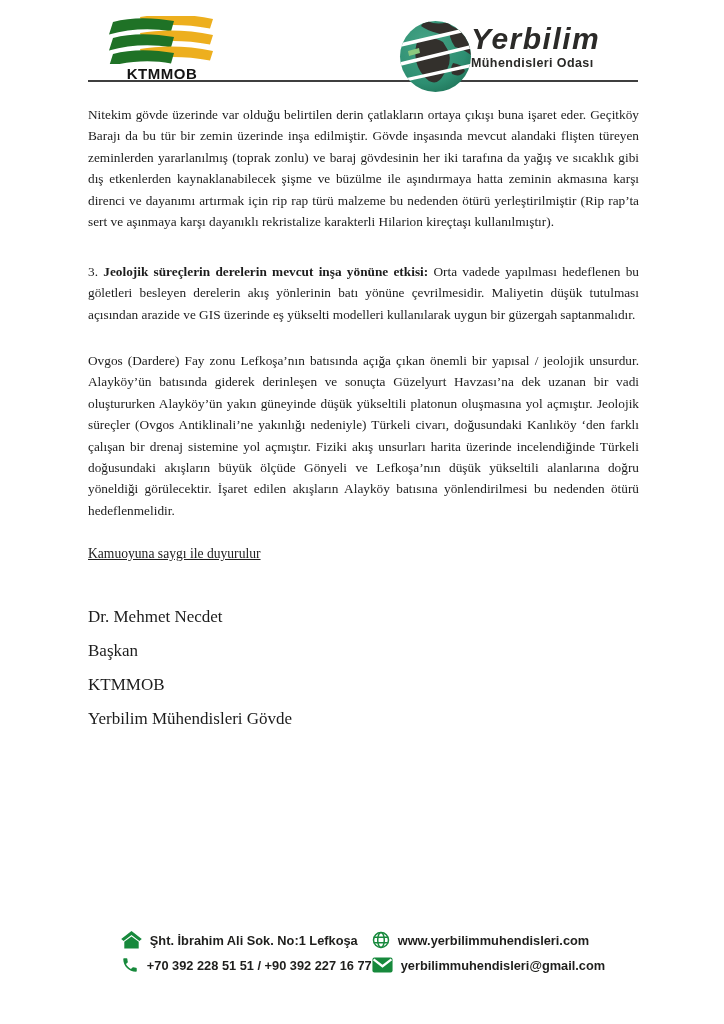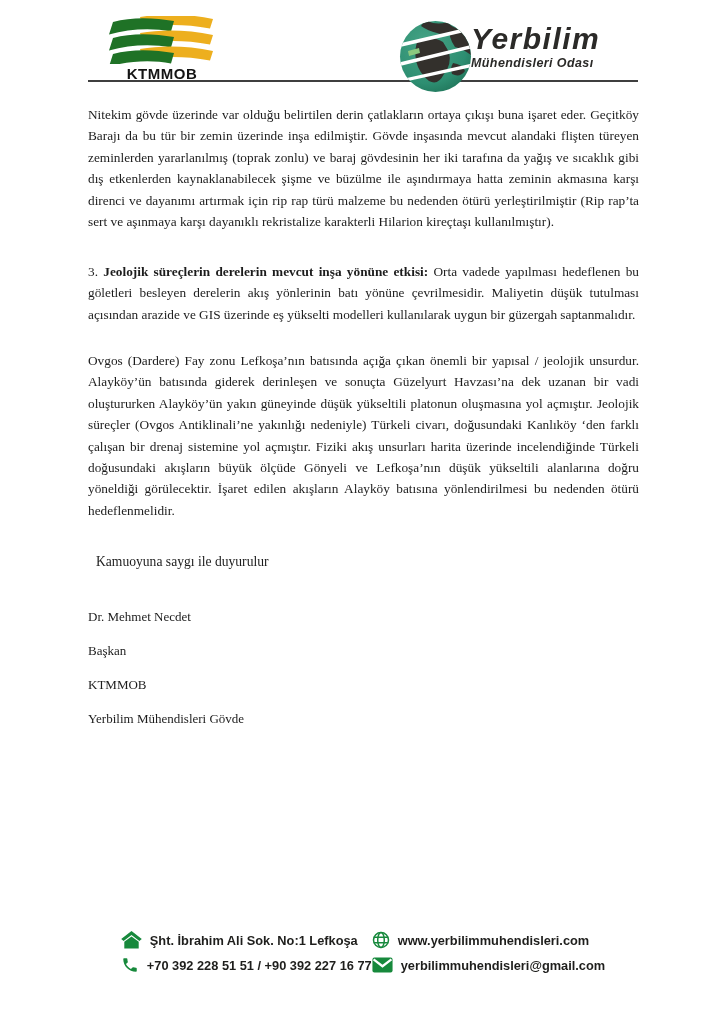--- a/index.html
+++ b/index.html
@@ -27,37 +27,37 @@
   }
   .globe-wrap{position:absolute;left:399px;top:19px;z-index:2;}
   .yerbilim-text{position:absolute;left:471px;top:24px;z-index:2;line-height:1;}
   .yerbilim-title{
     font-family:"Liberation Sans", sans-serif;
     font-weight:bold;font-style:italic;
     font-size:30px;letter-spacing:1.5px;color:#2b2a28;
   }
   .yerbilim-sub{
     font-family:"Liberation Sans", sans-serif;
-    font-weight:bold;font-style:italic;
+    font-weight:bold;
     font-size:12.5px;letter-spacing:.4px;color:#2b2a28;margin-top:3px;
   }
 
   
   .para{
     position:absolute;left:88px;width:551px;margin:0;
     font-size:13.3px;line-height:21.4px;text-align:justify;
   }
   .p1{top:104px;}
   .p2{top:261px;}
   .p3{top:350px;}
   .para strong{font-weight:bold;}
 
-  .closing{position:absolute;left:88px;top:546px;margin:8px;font-size:13.6px;}
+  .closing{position:absolute;left:88px;top:546px;margin:0;font-size:13.6px;text-decoration:underline;}
   .signature{position:absolute;left:88px;top:606px;}
-  .signature p{margin:0 0 13px 0;font-size:13px;line-height:21px;}
+  .signature p{margin:0 0 13px 0;font-size:17px;line-height:21px;}
 
   
   .footer{
     position:absolute;left:88px;top:930px;width:550px;
     display:flex;justify-content:center;
     font-family:"Liberation Sans", sans-serif;
   }
   .f-col{display:flex;flex-direction:column;gap:5px;}
   .f-row{display:flex;align-items:center;gap:8px;height:20px;}
   .f-row svg{flex:0 0 auto;}

